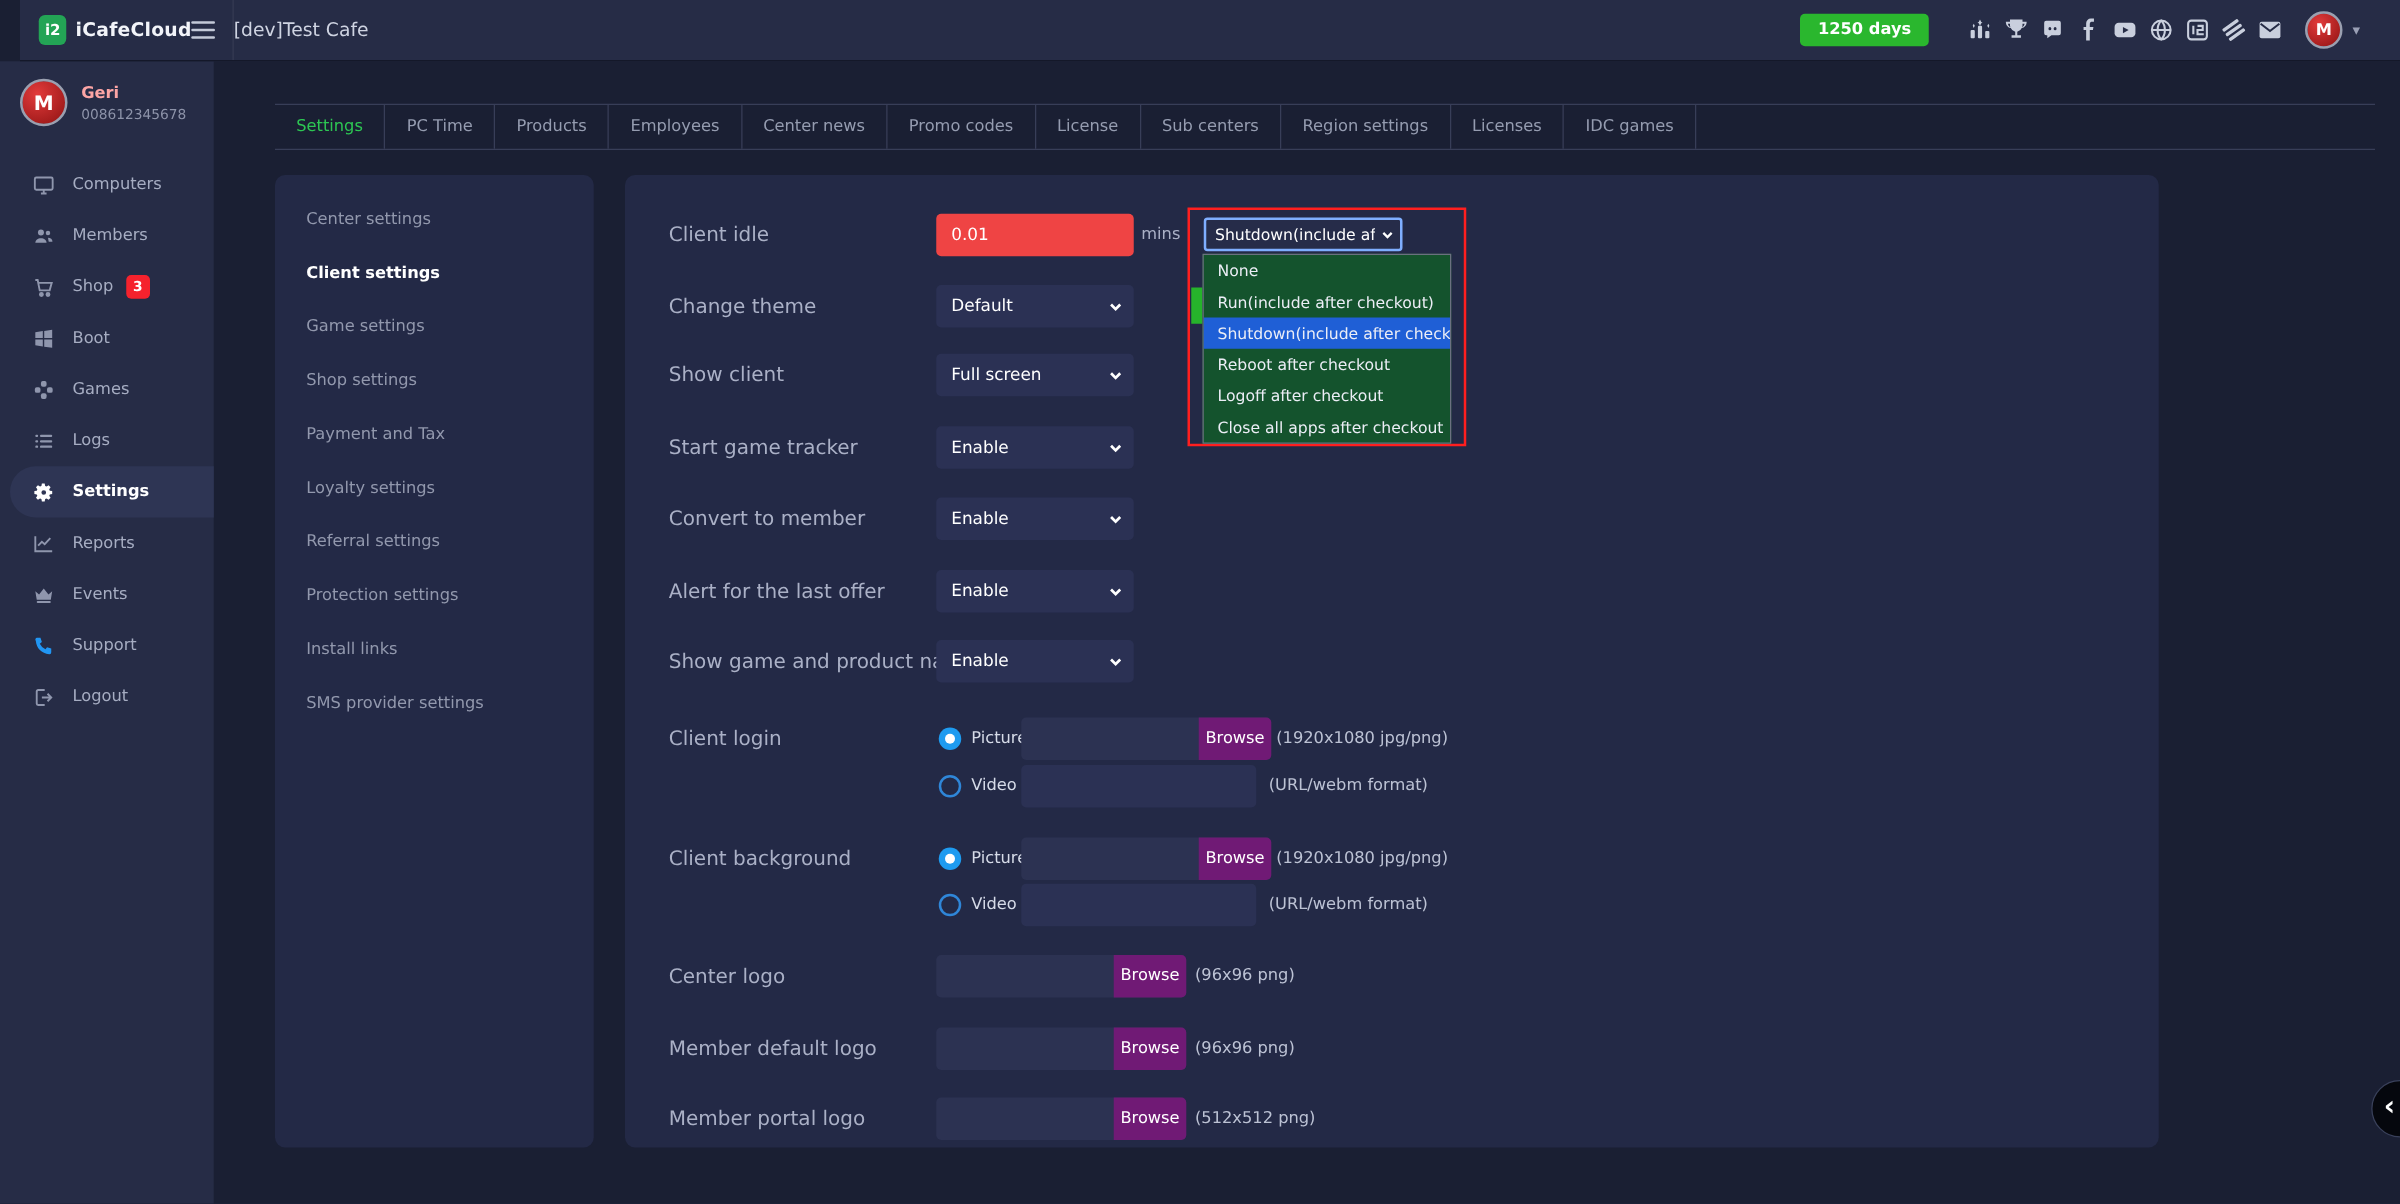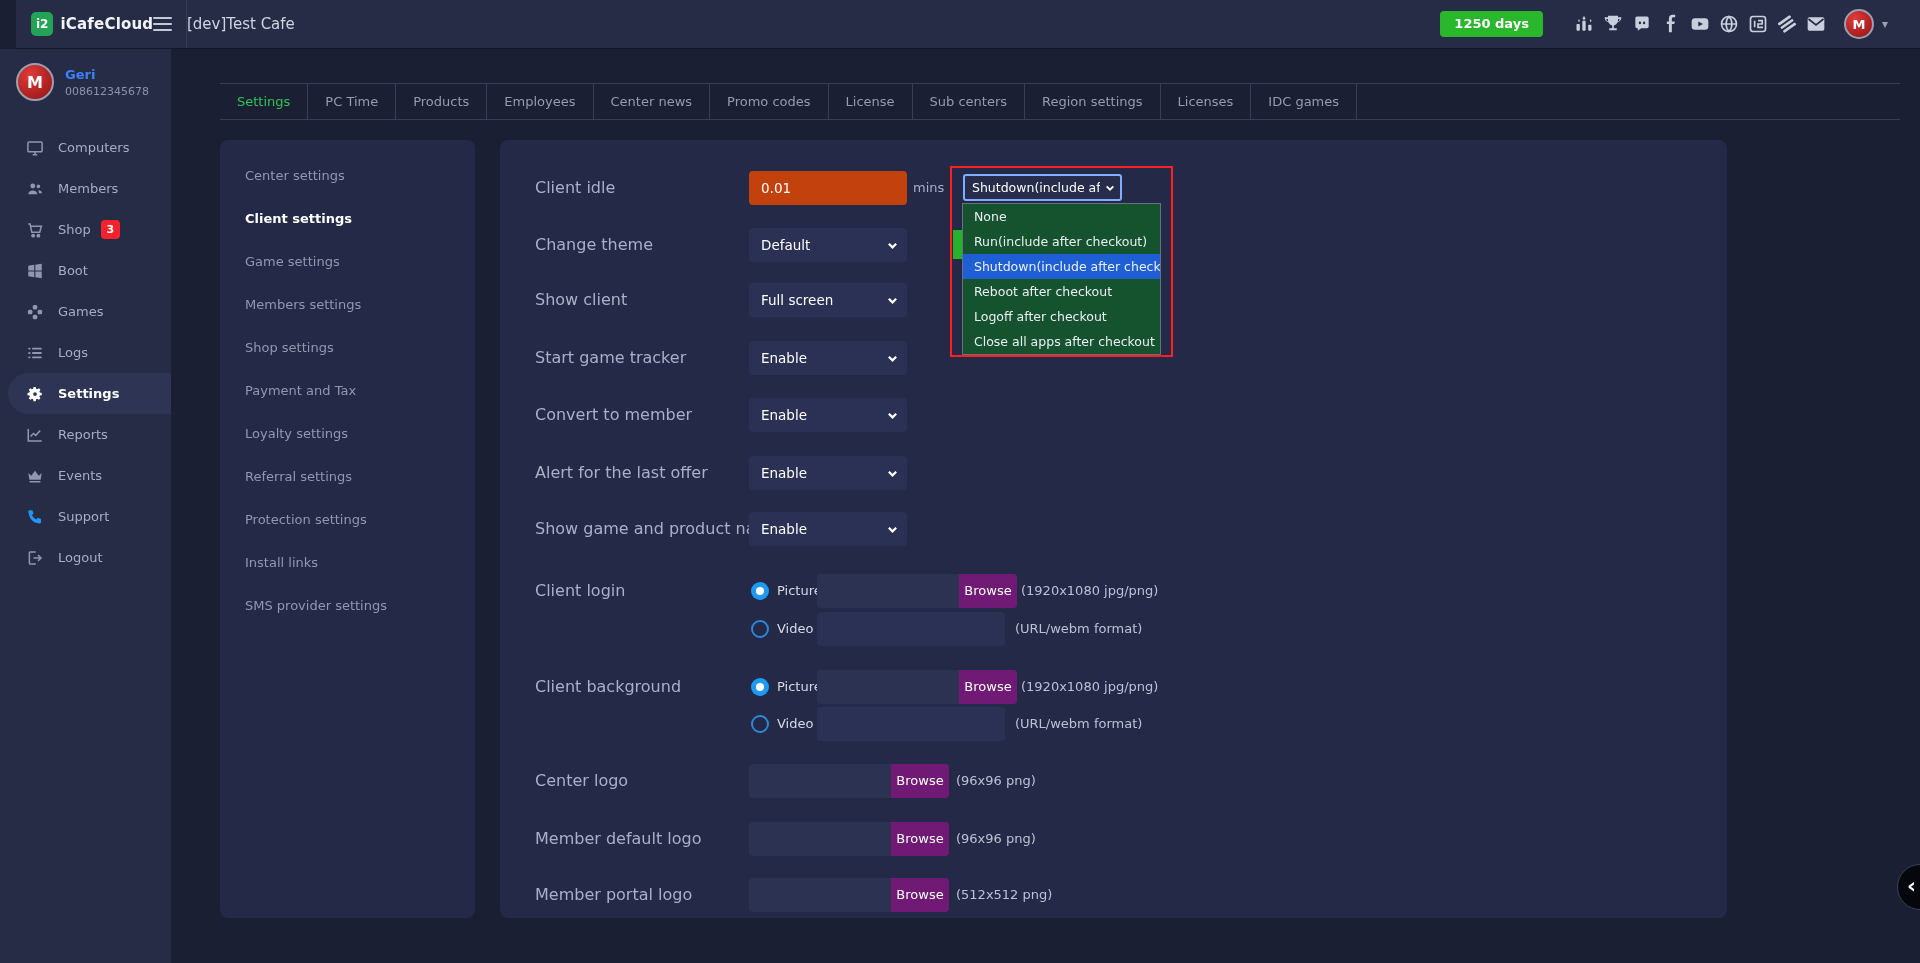--- a/index.html
+++ b/index.html
@@ -19,21 +19,21 @@
   .days-badge { background:#2ab72e; color:#fff; font-size:13px; font-weight:bold; line-height:26px; height:26px; padding:0 14px; border-radius:4px; margin-right:22px; }
   .tico { width:20px; height:20px; color:#c9cfdd; margin-left:9px; }
   .avatar { width:30px; height:30px; border-radius:50%; background:radial-gradient(circle at 35% 30%, #e23b3b, #8f1212); border:2px solid #9aa0b0; color:#fff; font-weight:bold; font-size:13px; display:flex; align-items:center; justify-content:center; margin-left:18px; }
   .caret { color:#9aa0b5; font-size:12px; margin-left:8px; }
 
   
   .sidebar { position:absolute; left:0; top:49px; width:171px; height:914px; background:#262c46; z-index:20; }
   .userblock { display:flex; align-items:center; padding:14px 12px 12px 16px; }
   .u-avatar { width:38px; height:38px; border-radius:50%; background:radial-gradient(circle at 35% 30%, #e23b3b, #8f1212); border:2px solid #9aa0b0; color:#fff; font-weight:bold; font-size:16px; display:flex; align-items:center; justify-content:center; flex:0 0 38px; }
   .u-meta { margin-left:11px; min-width:0; }
-  .u-name { font-size:13px; font-weight:bold; color:#3b82f6; }
+  .u-name { font-size:13px; font-weight:bold; color:#fca5a5; }
   .u-phone { font-size:11px; color:#8d93a9; margin-top:3px; }
   .nav { margin-top:14px; }
   .nav-item { position:relative; height:41px; display:flex; align-items:center; padding-left:26px; color:#a6adc2; font-size:13px; cursor:pointer; }
   .nav-item .nicon { width:18px; height:18px; color:#8f96ad; margin-right:14px; flex:0 0 18px; }
   .nav-item.active { background:#2e3554; border-radius:22px 0 0 22px; margin-left:8px; padding-left:18px; color:#fff; font-weight:bold; }
   .nav-item.active .nicon { color:#fff; }
   .nav-item .nicon.blue { color:#2196f3; }
   .shop-badge { margin-left:10px; background:#f5222d; color:#fff; font-size:11px; font-weight:bold; width:19px; height:19px; border-radius:4px; display:flex; align-items:center; justify-content:center; }
 
   
@@ -43,21 +43,21 @@
 
   
   .settings-nav { position:absolute; left:220px; top:140px; width:255px; height:778px; background:#232946; border-radius:8px; padding-top:14px; z-index:4; }
   .snav-item { height:43px; line-height:43px; padding-left:25px; font-size:13px; color:#9298ad; cursor:pointer; white-space:nowrap; }
   .snav-item.active { color:#fff; font-weight:bold; }
 
   .form-panel { position:absolute; left:500px; top:140px; width:1227px; height:778px; background:#232946; border-radius:8px; z-index:4; }
   .row { position:absolute; left:0; width:100%; height:34px; }
   .flabel { position:absolute; left:35px; top:0; line-height:34px; font-size:16px; color:#aab0c6; white-space:nowrap; }
   .ctrl { position:absolute; left:249px; top:0; width:158px; height:34px; }
-  .tinput { width:100%; height:100%; background:#c2410c; border:none; outline:none; border-radius:4px; color:#fff; font-size:13.5px; padding:0 12px; font-family:inherit; }
+  .tinput { width:100%; height:100%; background:#ef4444; border:none; outline:none; border-radius:4px; color:#fff; font-size:13.5px; padding:0 12px; font-family:inherit; }
   .sel { background:#2b3154; border-radius:4px; cursor:pointer; }
   .selv { position:absolute; left:12px; right:26px; top:0; line-height:34px; font-size:13.5px; color:#fff; white-space:nowrap; overflow:hidden; }
   .chev { position:absolute; right:9px; top:12px; width:11px; height:11px; color:#fff; }
   .suffix { position:absolute; left:413px; top:0; line-height:34px; font-size:13px; color:#aab0c6; }
   .cap { position:absolute; top:0; line-height:34px; font-size:13px; color:#bcc2d4; white-space:nowrap; }
   .radio { position:absolute; top:8px; width:18px; height:18px; border-radius:50%; cursor:pointer; }
   .radio.on { background:#1e9bf0; }
   .radio.on::after { content:""; position:absolute; left:5px; top:5px; width:8px; height:8px; background:#fff; border-radius:50%; }
   .radio.off { border:2px solid #2f86d8; }
   .rlabel { position:absolute; top:0; line-height:34px; font-size:13px; color:#d6dbe8; }
@@ -245,21 +245,20 @@
   <div class="tab">Sub centers</div>
   <div class="tab">Region settings</div>
   <div class="tab">Licenses</div>
   <div class="tab">IDC games</div>
 </div>
 
 <div class="settings-nav">
   <div class="snav-item">Center settings</div>
   <div class="snav-item active">Client settings</div>
   <div class="snav-item">Game settings</div>
-  <div class="snav-item">Members settings</div>
   <div class="snav-item">Shop settings</div>
   <div class="snav-item">Payment and Tax</div>
   <div class="snav-item">Loyalty settings</div>
   <div class="snav-item">Referral settings</div>
   <div class="snav-item">Protection settings</div>
   <div class="snav-item">Install links</div>
   <div class="snav-item">SMS provider settings</div>
 </div>
 
 <div class="form-panel">

